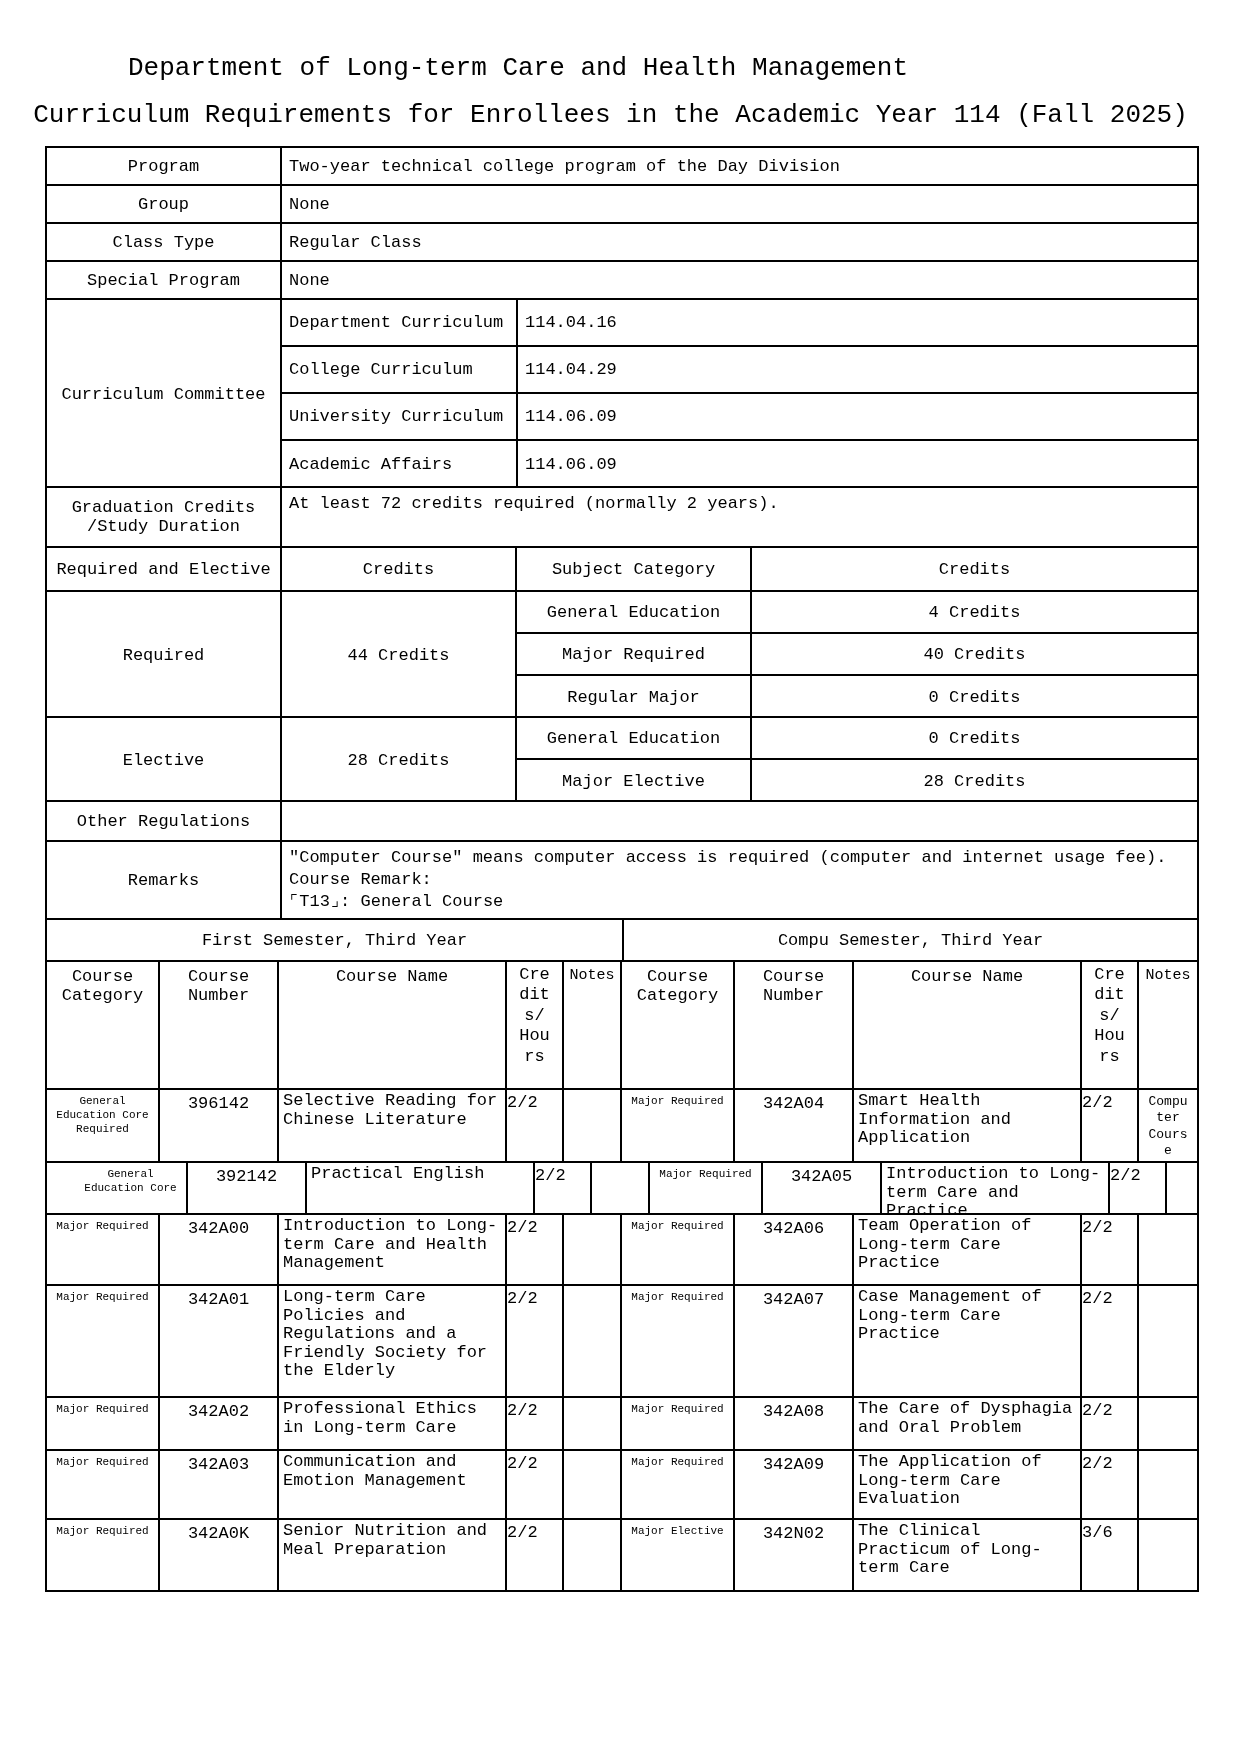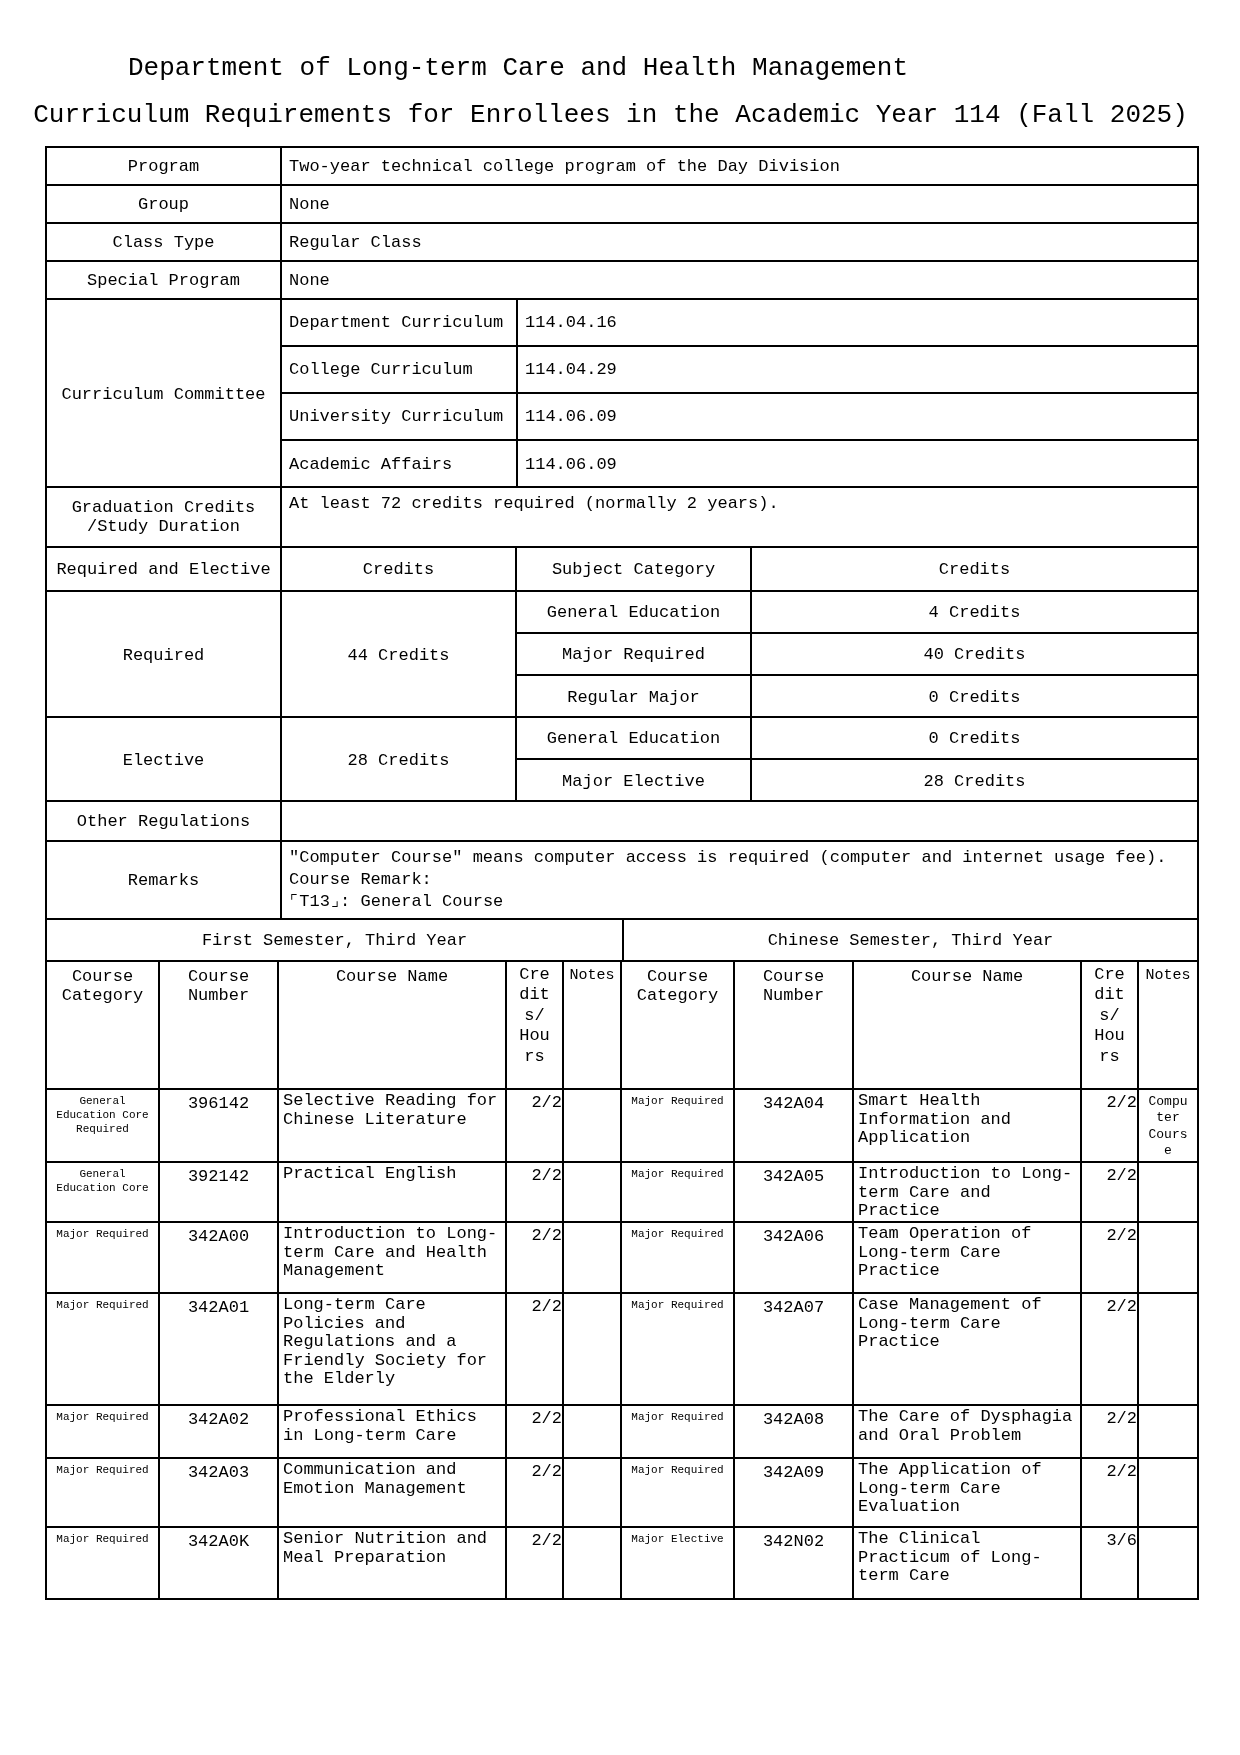--- a/index.html
+++ b/index.html
@@ -37,32 +37,32 @@
   .span3 { grid-row:1/4; }
   .span2 { grid-row:1/3; }
   .r-other { grid-template-columns:235px 1fr; height:40px; }
   .r-remarks { grid-template-columns:235px 1fr; height:78px; }
   .remarks-val { align-items:center; line-height:1.3; }
   .r-sem { grid-template-columns:577px 1fr; height:42px; }
 
   
   .c-cols { grid-template-columns:113px 119px 228px 57px 58px 113px 119px 228px 57px 1fr; }
   .r-chdr { height:128px; }
-  .crow-h73 { height:73px; } .crow-h72 { height:60px; } .crow-h71 { height:71px; }
+  .crow-h73 { height:73px; } .crow-h72 { height:52px;padding-left:28px; } .crow-h71 { height:71px; }
   .crow-h112{ height:112px;} .crow-h53 { height:53px; } .crow-h69 { height:69px; }
   .crow-h70 { height:70px; }
   .c-cell { overflow:hidden; }
   .hdr-cat, .hdr-num { text-align:center; padding-top:5px; }
   .hdr-name { text-align:center; padding-top:5px; }
   .hdr-cred { text-align:center; padding-top:3px; line-height:1.2; }
   .hdr-notes{ text-align:center; padding-top:5px; font-size:15px; }
   .c-cat  { font-size:11px; line-height:1.25; text-align:center; padding:5px 4px 0 4px; }
   .c-num  { text-align:center; padding-top:4px; }
   .c-name { text-align:left; padding:2px 2px 0 4px; line-height:1.09; }
-  .c-cred { text-align:right; padding-top:3px; }
+  .c-cred { text-align:left; padding-top:3px; }
   .c-note { font-size:13px; line-height:1.25; text-align:center; padding-top:4px; }
 </style>
 </head>
 <body>
 
 <h1 class="title">Department of Long-term Care and Health Management</h1>
 <h2 class="subtitle">Curriculum Requirements for Enrollees in the Academic Year 114 (Fall 2025)</h2>
 
 <div class="sheet">
 
@@ -136,21 +136,21 @@
 
   <div class="grid r-remarks bb">
     <div class="cell lab br">Remarks</div>
     <div class="cell val pre remarks-val">"Computer Course" means computer access is required (computer and internet usage fee).
 Course Remark:
 ⌜T13⌟: General Course</div>
   </div>
 
   <div class="grid r-sem bb">
     <div class="cell lab br">First Semester, Third Year</div>
-    <div class="cell lab">Chinese Semester, Third Year</div>
+    <div class="cell lab">Compu Semester, Third Year</div>
   </div>
 
   <div class="grid c-cols r-chdr bb">
     <div class="c-cell hdr-cat br">Course Category</div>
     <div class="c-cell hdr-num br">Course Number</div>
     <div class="c-cell hdr-name br">Course Name</div>
     <div class="c-cell hdr-cred br pre">Cre
 dit
 s/
 Hou

